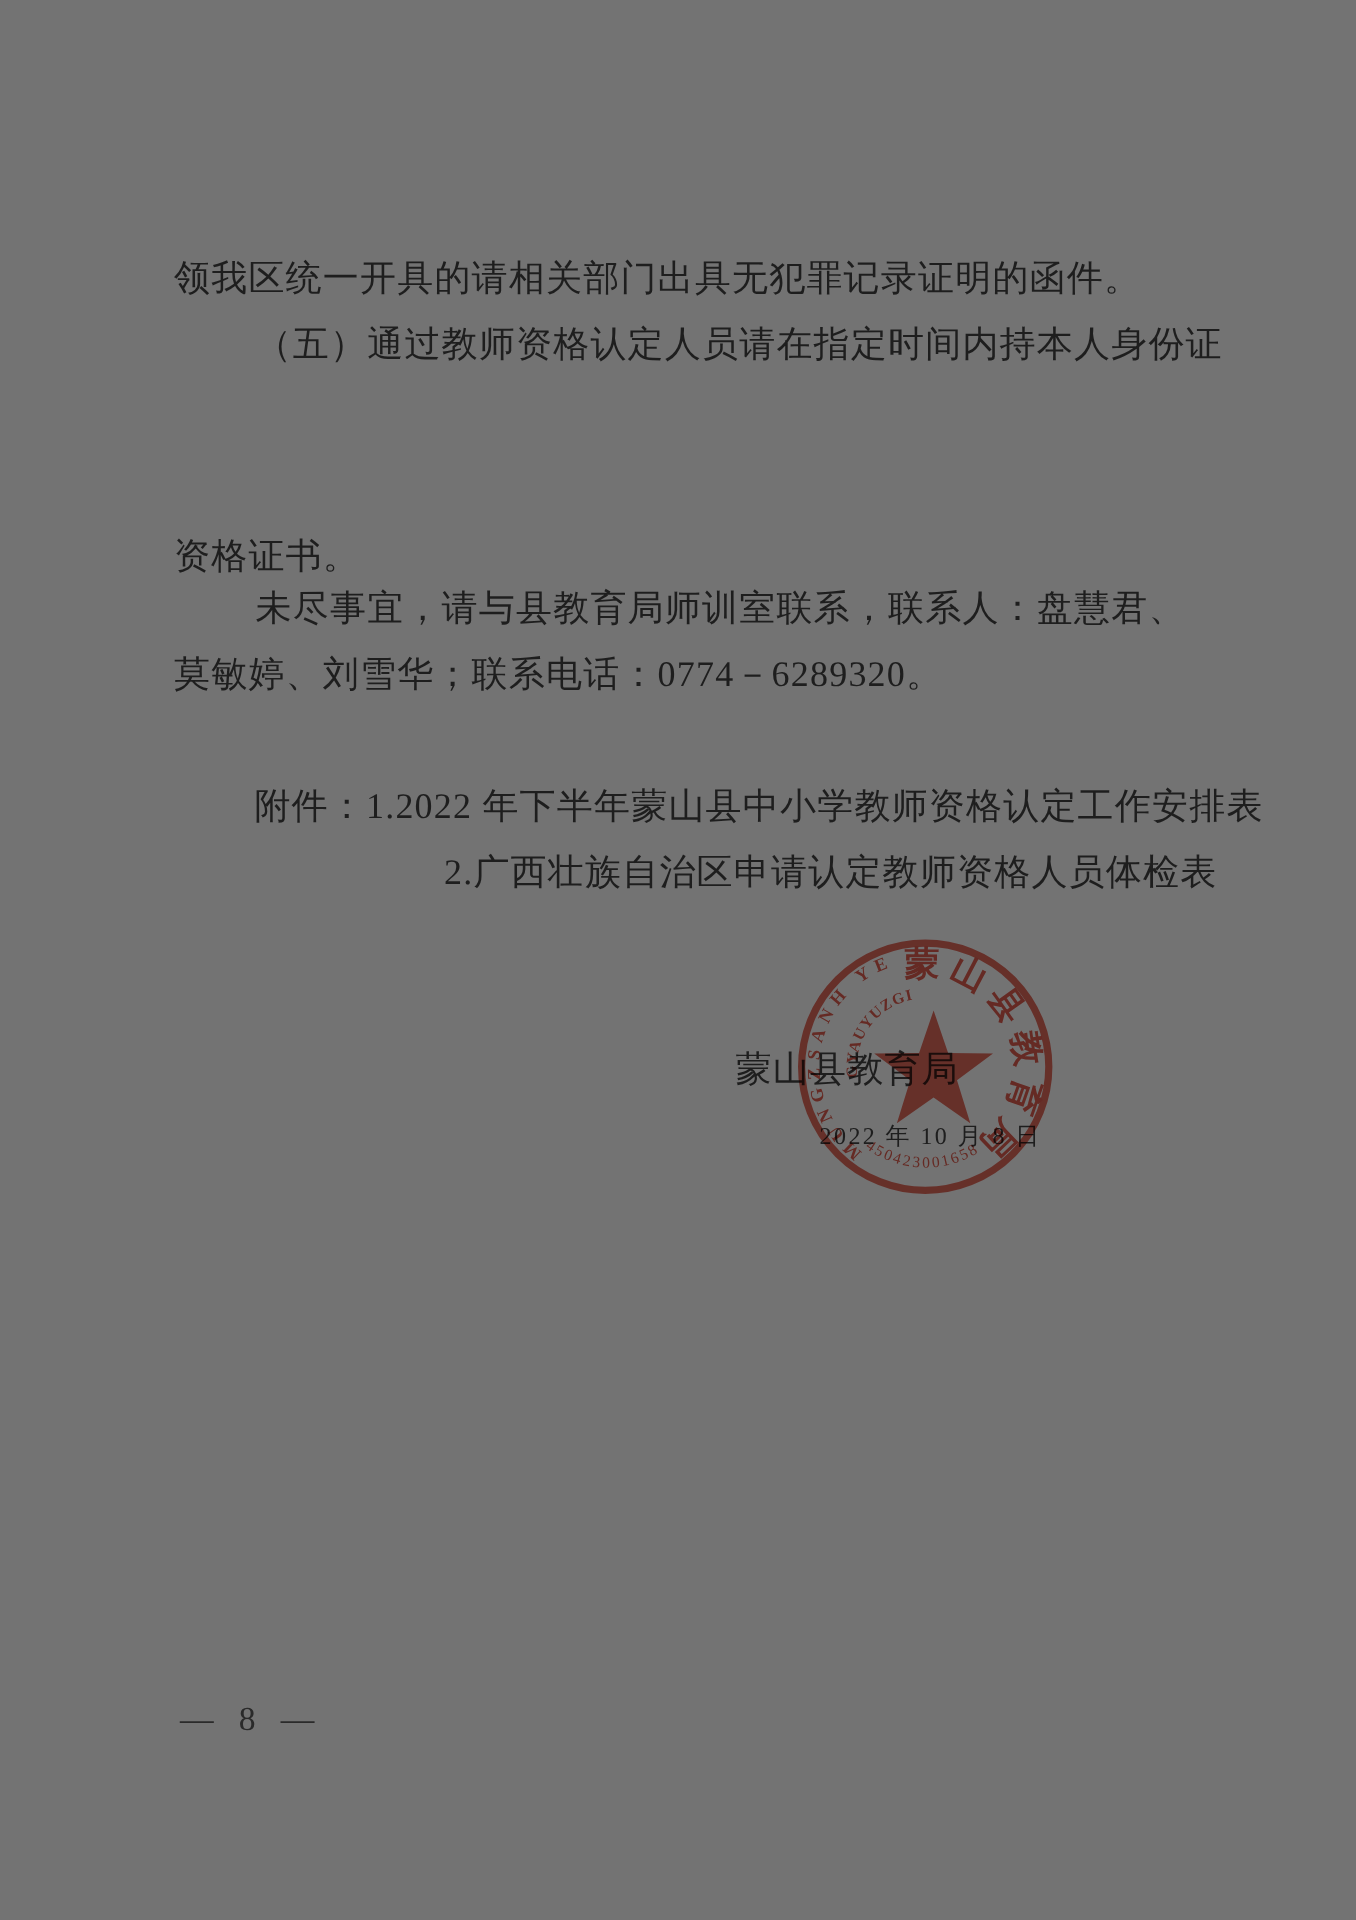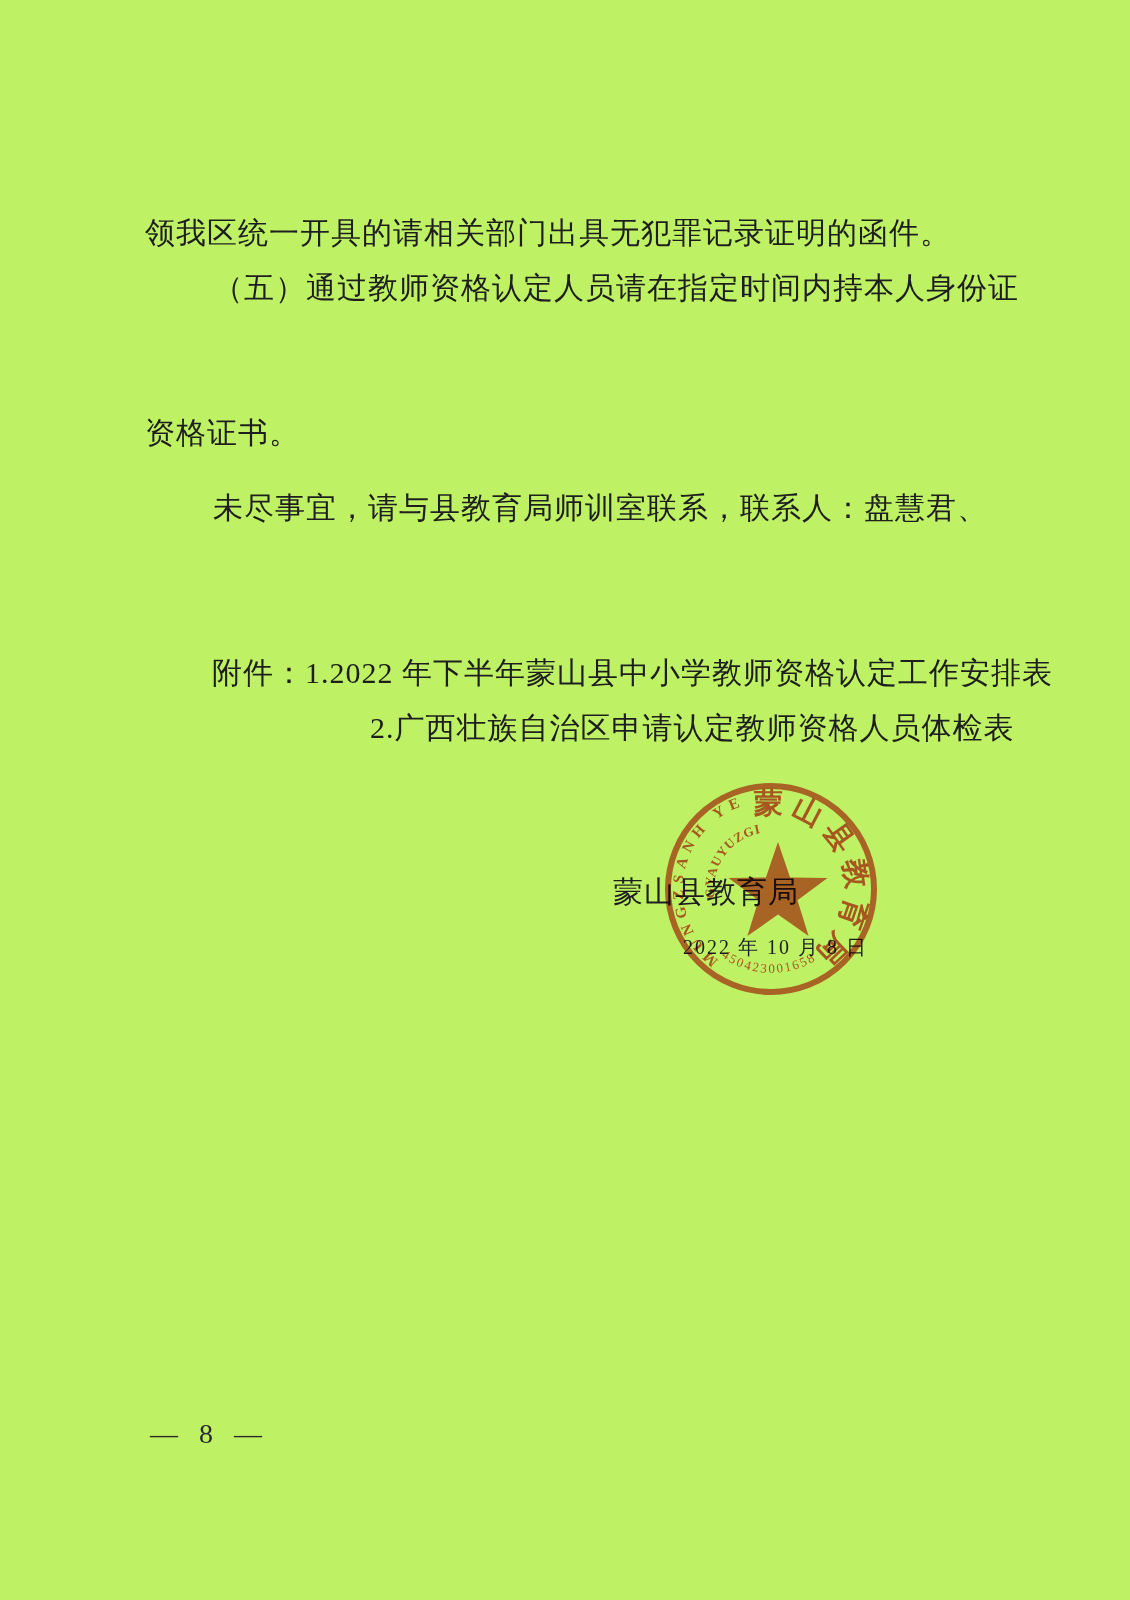--- a/index.html
+++ b/index.html
@@ -1,21 +1,21 @@
 <!DOCTYPE html>
 <html><head>
 <meta charset="utf-8">
 <style>
   html, body { margin: 0; padding: 0; background: #e8e8e8; }
   .page {
     position: relative;
     width: 1130px;
     height: 1600px;
     margin: 0 auto;
-    background: #bef264;
+    background: #737373;
     overflow: hidden;
     font-family: "Liberation Serif", "DejaVu Serif", serif;
     color: #1e1e1e;
   }
   .line {
     position: absolute;
     left: 145px;
     width: 940px;
     height: 55px;
     line-height: 55px;
@@ -79,22 +79,23 @@
   .seal .zh-inner { font-size: 13px; letter-spacing: 1px; font-weight: bold; }
   .seal .code-arc { font-size: 13px; letter-spacing: 2px; }
 </style>
 </head>
 <body>
 
 <div class="page">
 
   <div class="line" style="top:205px">领我区统一开具的请相关部门出具无犯罪记录证明的函件。</div>
   <div class="line indent" style="top:260px">（五）通过教师资格认定人员请在指定时间内持本人身份证</div>
-  <div class="line" style="top:405px">资格证书。</div>
+  <div class="line" style="top:436px">资格证书。</div>
   <div class="line indent" style="top:480px">未尽事宜，请与县教育局师训室联系，联系人：盘慧君、</div>
+  <div class="line" style="top:535px">莫敏婷、刘雪华；联系电话：0774－6289320。</div>
 
   <div class="line attach-1" style="top:645px">附件：1.2022 年下半年蒙山县中小学教师资格认定工作安排表</div>
   <div class="line attach-2" style="top:700px">2.广西壮族自治区申请认定教师资格人员体检表</div>
 
   <div class="signature">蒙山县教育局</div>
   <div class="doc-date">2022 年 10 月 8 日</div>
 
   <svg class="seal" viewBox="0 0 252 252" aria-hidden="true">
     <defs>
       <path id="arc-cn" d="M 105,52.9 A 76,76 0 0 1 164,191.8" fill="none"></path>

